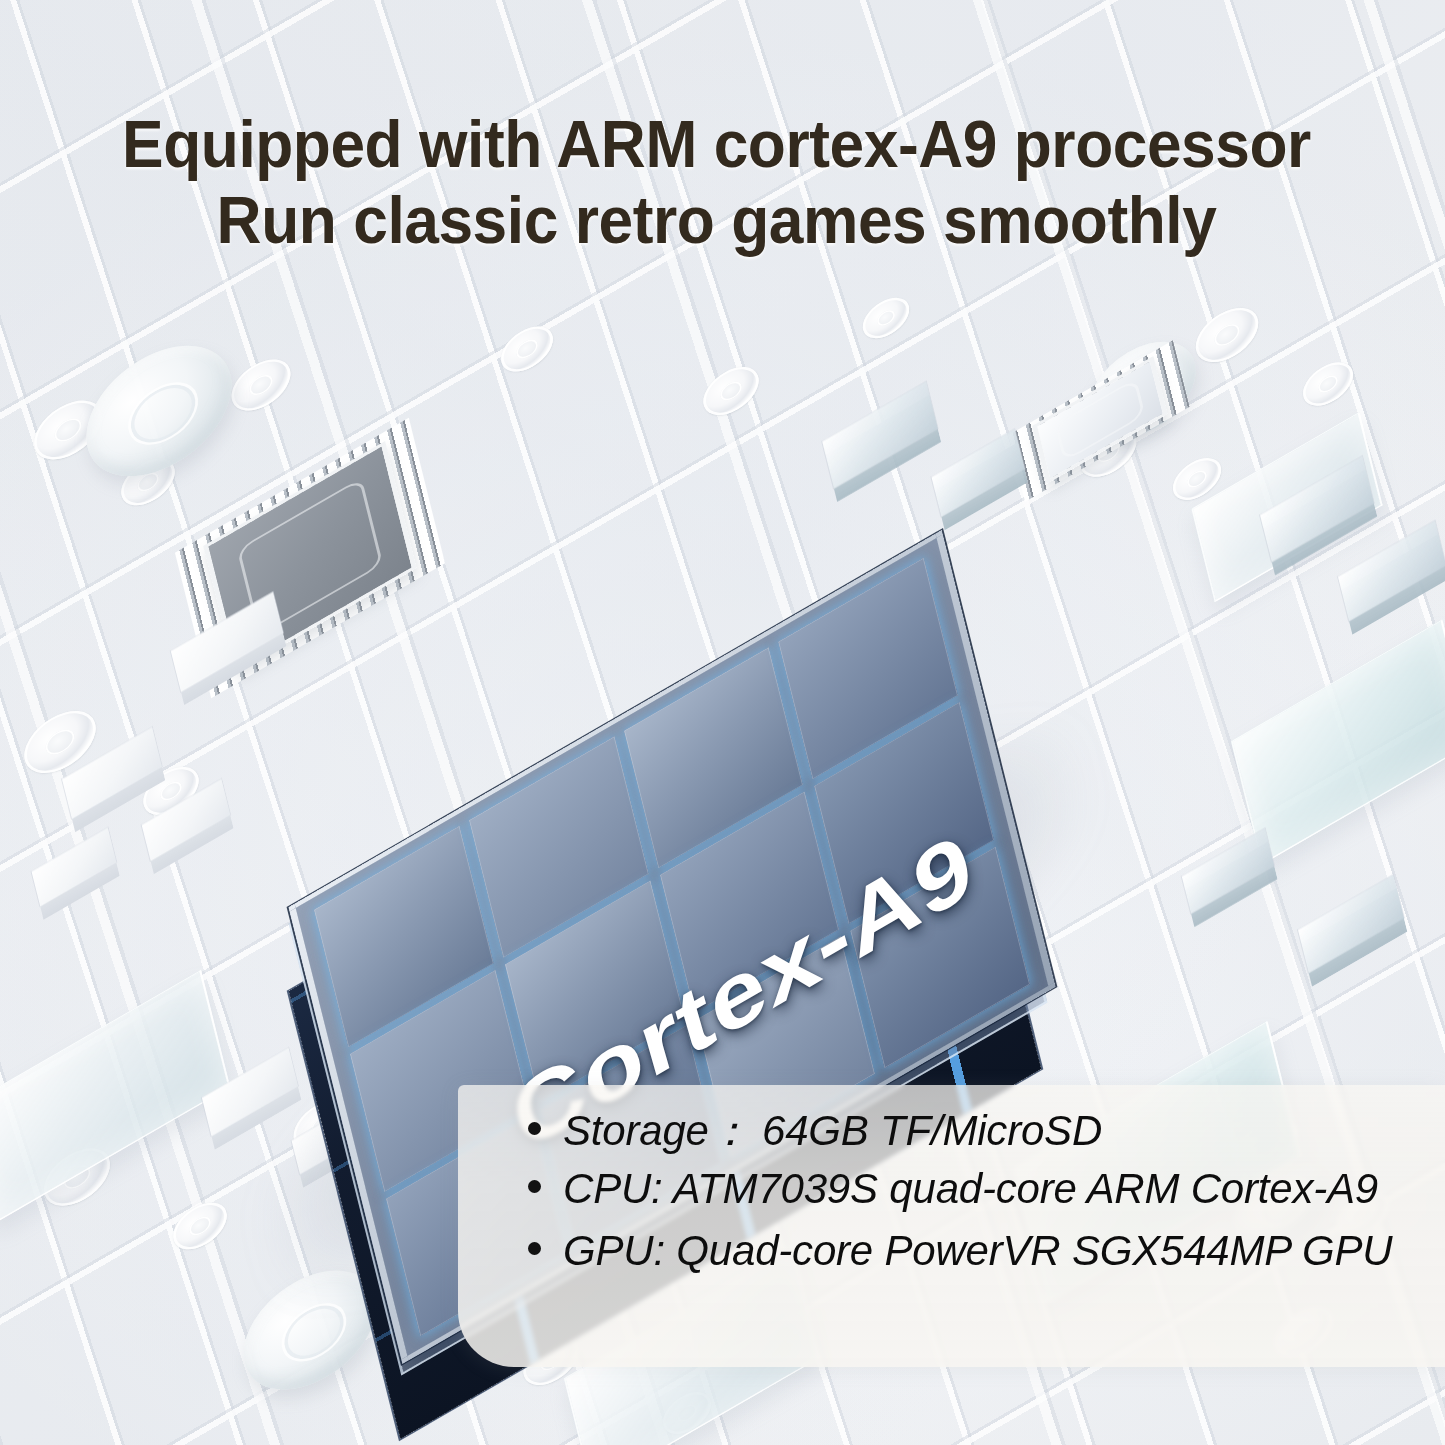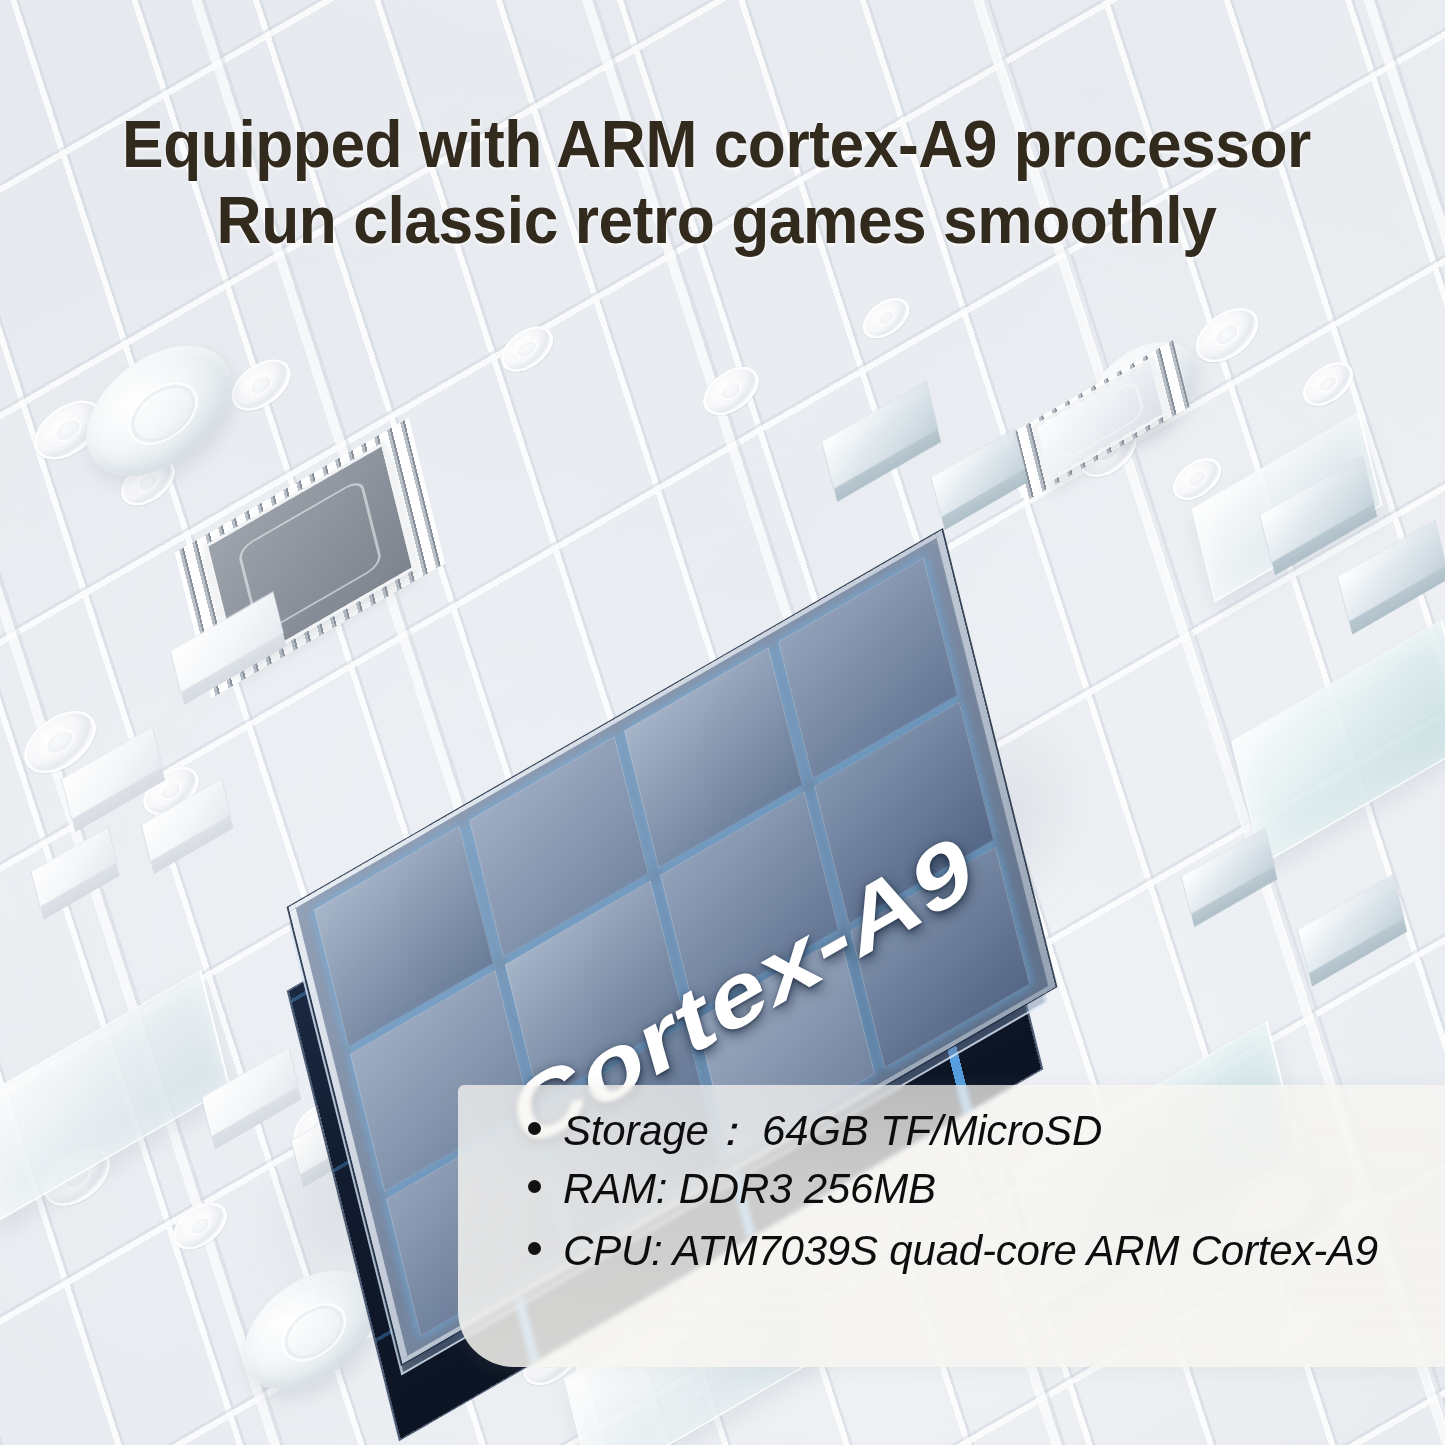--- a/index.html
+++ b/index.html
@@ -511,22 +511,22 @@
   </div>
 
   <div class="spec-panel">
     <ul class="spec-list">
       <li class="spec-item">
         <span class="spec-bullet"></span>
         <span>Storage：  64GB TF/MicroSD</span>
       </li>
       <li class="spec-item">
         <span class="spec-bullet"></span>
-        <span>RAM: DDR3 256MB</span>
+        <span>CPU: ATM7039S quad-core ARM Cortex-A9</span>
       </li>
       <li class="spec-item">
         <span class="spec-bullet"></span>
-        <span>CPU: ATM7039S quad-core ARM Cortex-A9</span>
+        <span>GPU: Quad-core PowerVR SGX544MP GPU</span>
       </li>
     </ul>
   </div>
 
 </div>
 
 </body></html>

